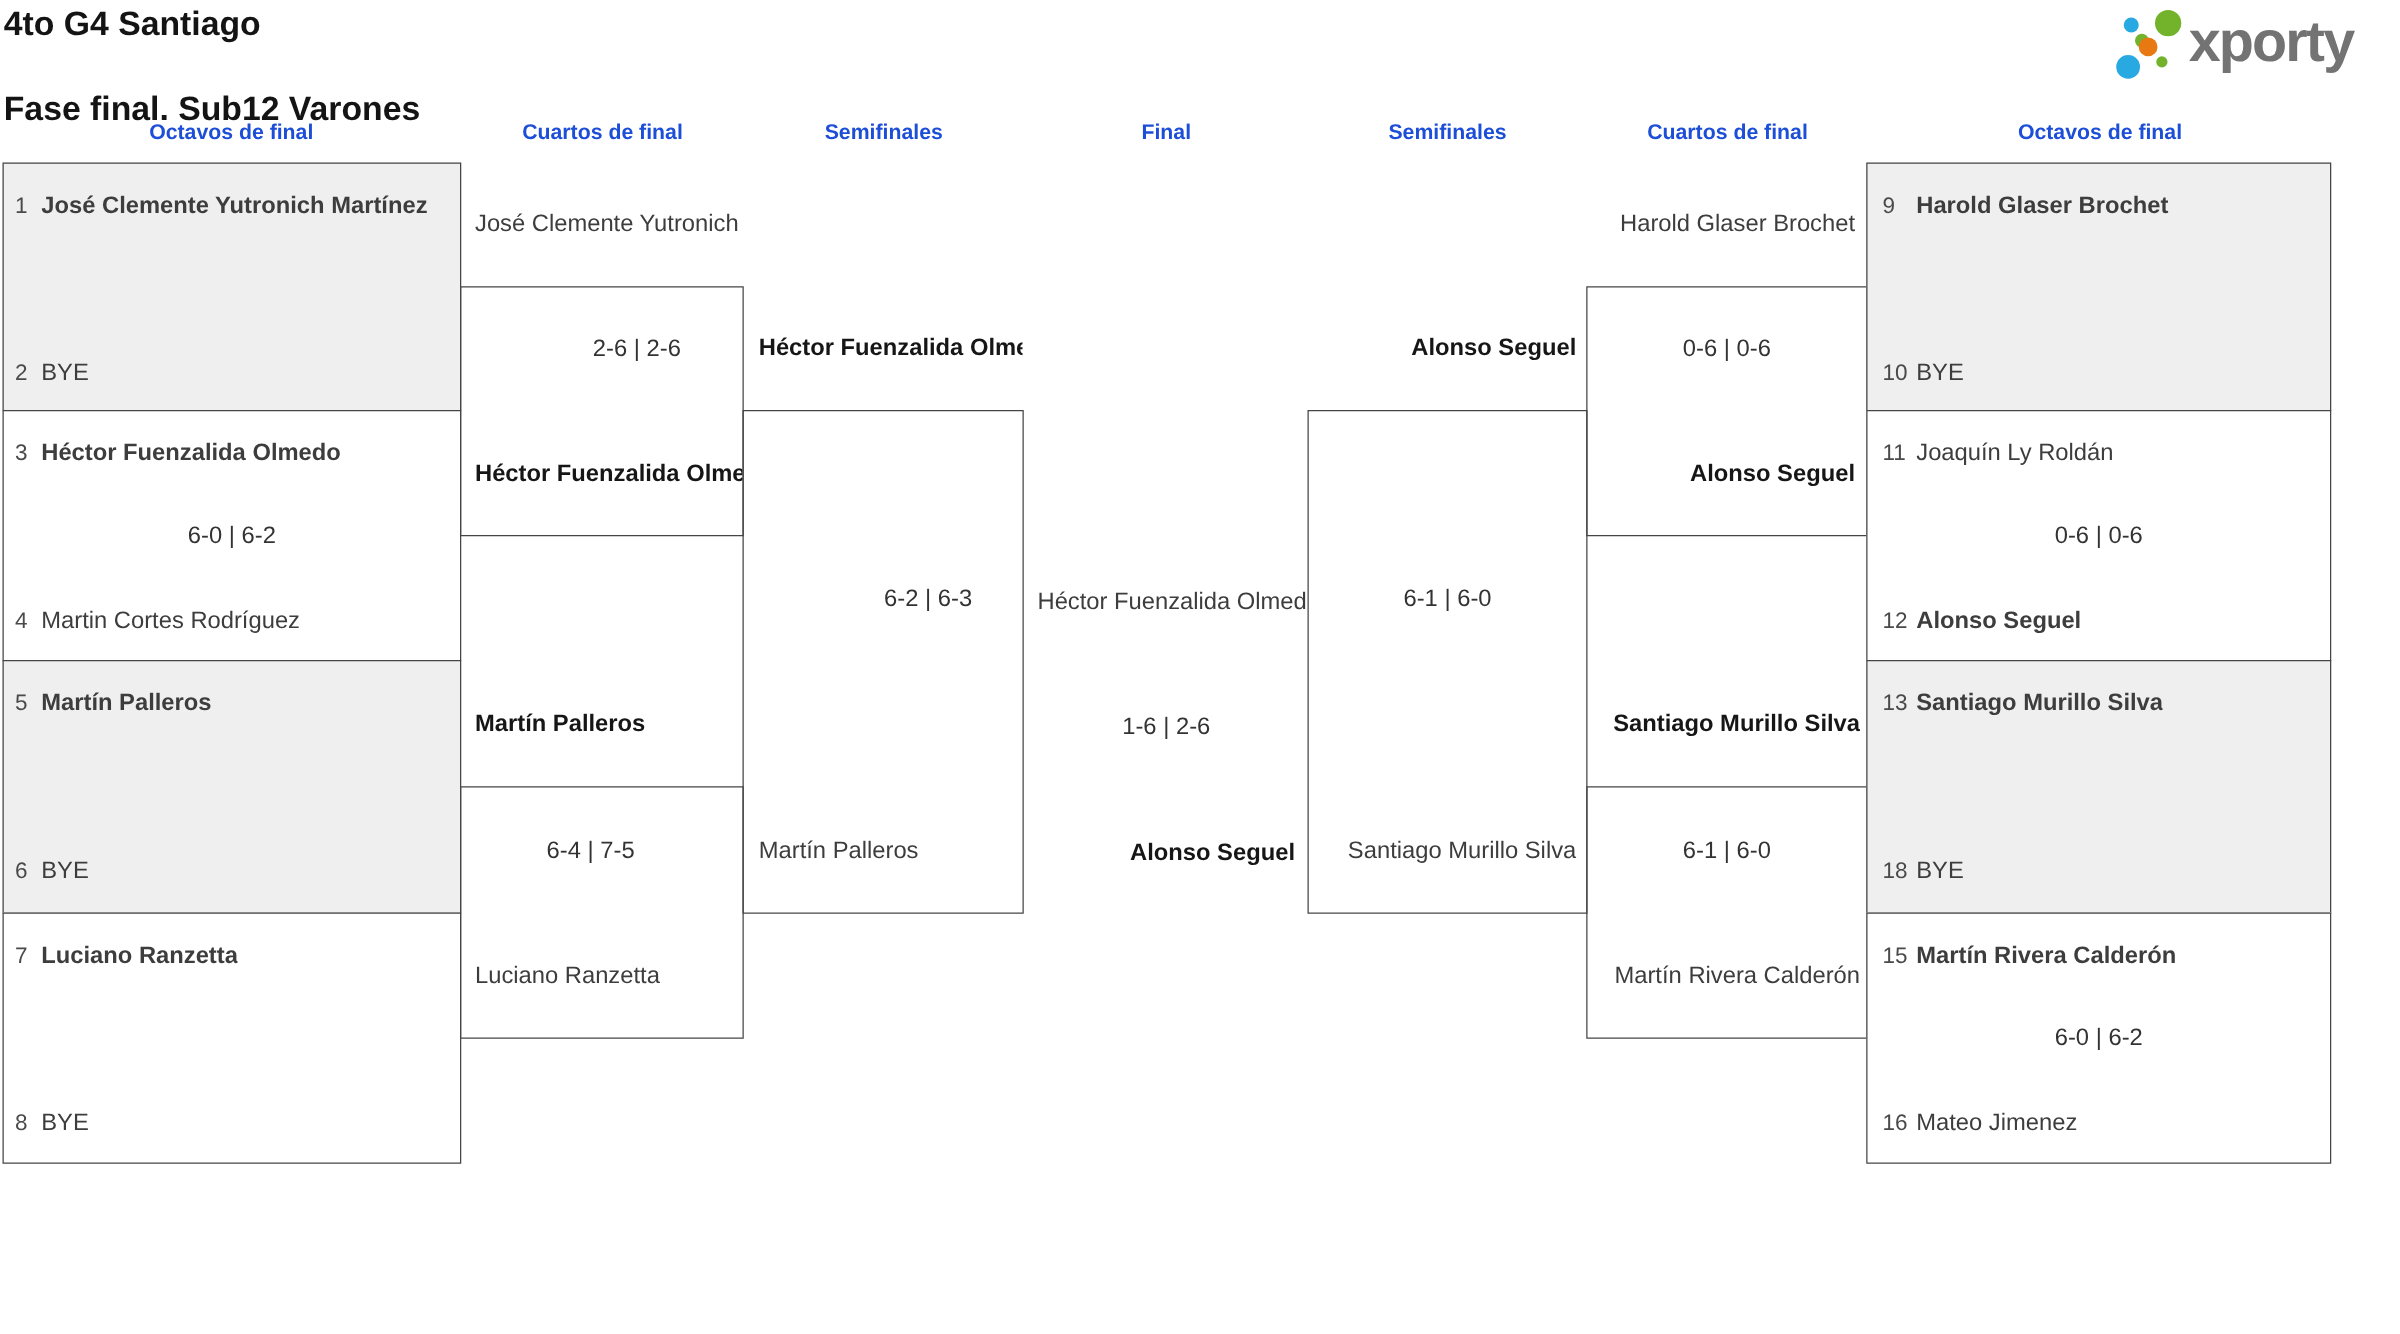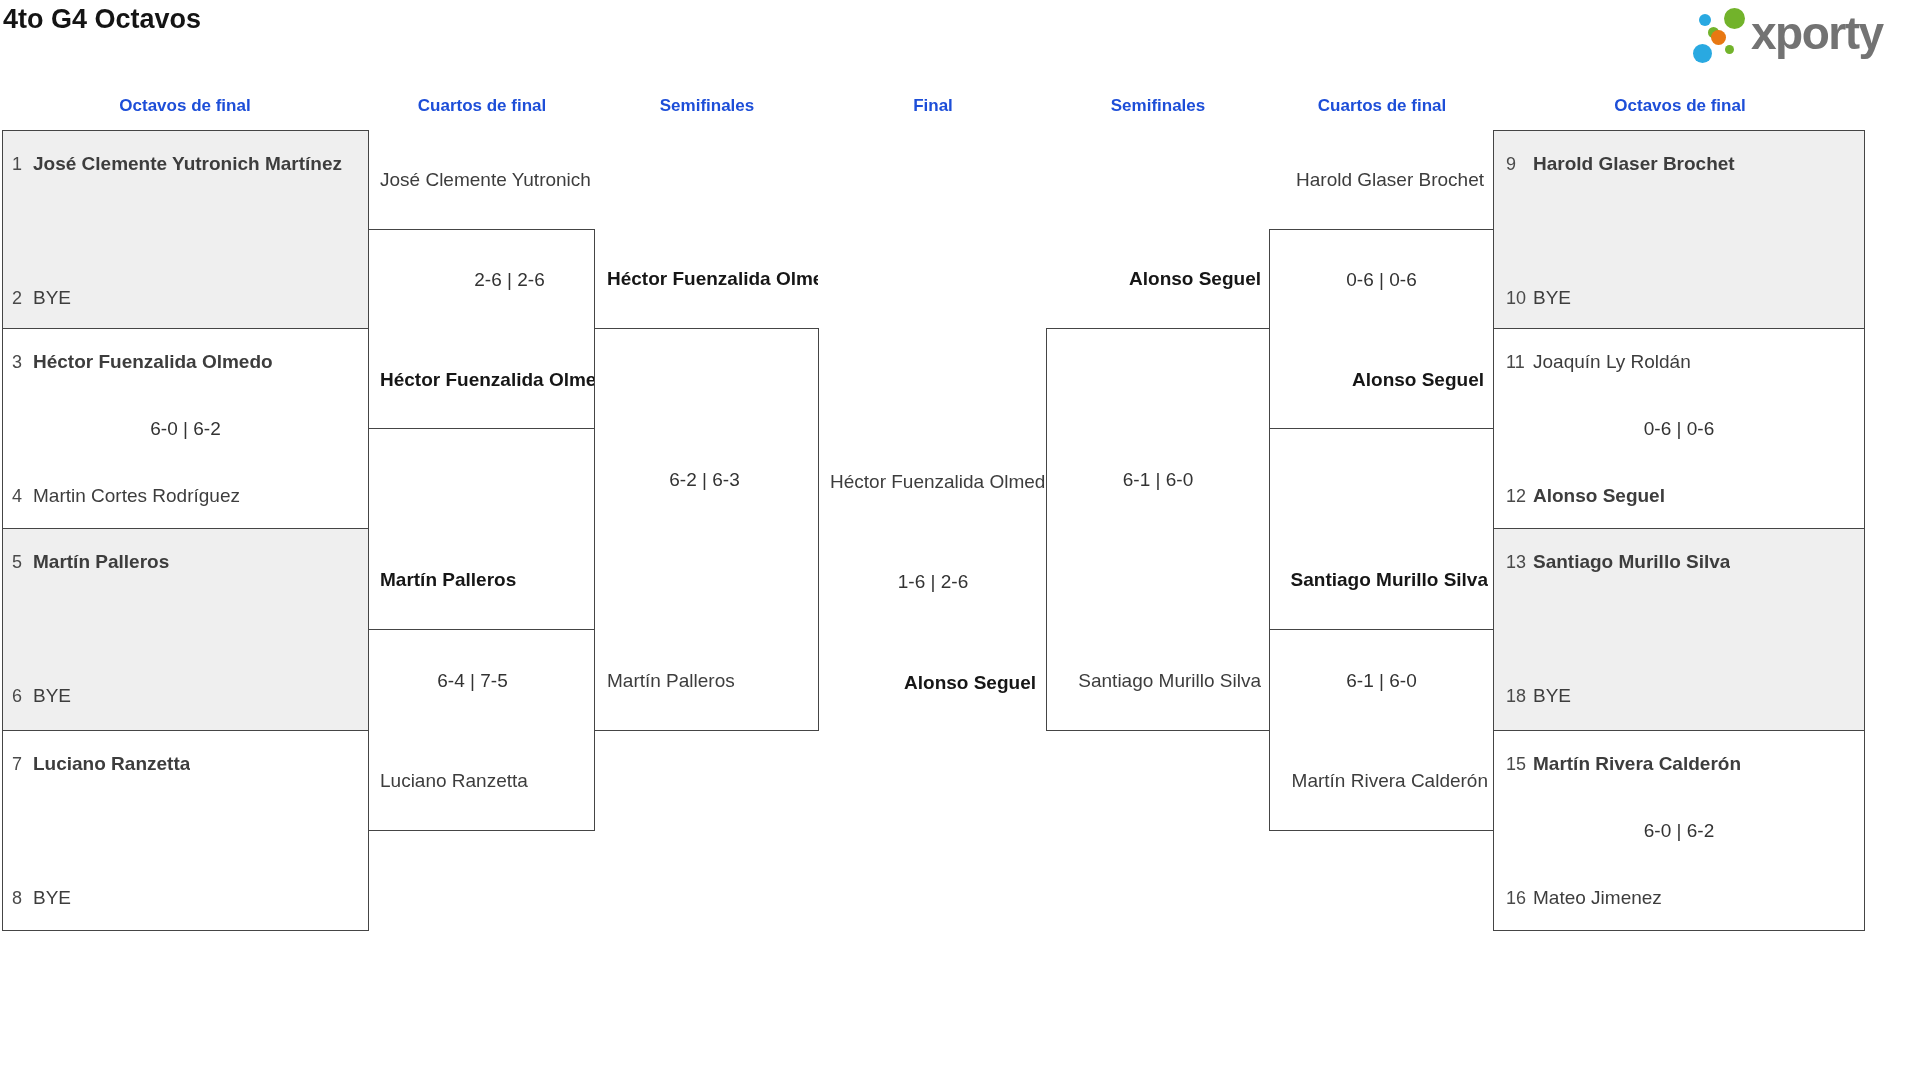--- a/index.html
+++ b/index.html
@@ -23,22 +23,22 @@
   .ra{text-align:right;}
   .dot{position:absolute;border-radius:50%;}
   .logo-text{position:absolute;left:1751px;top:5px;font-size:46px;font-weight:800;
              letter-spacing:-1.5px;line-height:56px;color:#737373;}
 </style>
 </head>
 <body>
 
 <div id="stage">
 
-  <div class="title"><span>4to G4 Octavos</span><br>
-    </div>
+  <div class="title"><span>4to G4 Santiago</span><br>
+    <span>Fase final. Sub12 Varones</span></div>
 
   <div>
     <span class="dot" style="left: 1699px; top: 14px; width: 12px; height: 12px; background-color: rgb(41, 169, 225);"></span>
     <span class="dot" style="left: 1724px; top: 8px; width: 21px; height: 21px; background-color: rgb(114, 179, 43);"></span>
     <span class="dot" style="left: 1708px; top: 27px; width: 11px; height: 11px; background-color: rgb(114, 179, 43);"></span>
     <span class="dot" style="left: 1711px; top: 30px; width: 15px; height: 15px; background-color: rgb(232, 120, 18);"></span>
     <span class="dot" style="left: 1693px; top: 44px; width: 19px; height: 19px; background-color: rgb(41, 169, 225);"></span>
     <span class="dot" style="left: 1725px; top: 45px; width: 9px; height: 9px; background-color: rgb(114, 179, 43);"></span>
     <div class="logo-text">xporty</div>
   </div>
@@ -102,21 +102,21 @@
   <div class="nm" style="left:380px;top:167px;width:214px;">José Clemente Yutronich Martínez</div>
   <div class="sc" style="left:368px;top:267px;width:227px;padding-left:28px;">2-6 | 2-6</div>
   <div class="nm b" style="left:380px;top:367px;width:214px;">Héctor Fuenzalida Olmedo</div>
 
   <div class="nm b" style="left:380px;top:567px;width:214px;">Martín Palleros</div>
   <div class="sc" style="left:368px;top:668px;width:209px;">6-4 | 7-5</div>
   <div class="nm" style="left:380px;top:768px;width:214px;">Luciano Ranzetta</div>
 
   <div class="box" style="left:594px;top:328px;width:225px;height:403px;background:transparent;"></div>
   <div class="nm b" style="left:607px;top:266px;width:211px;">Héctor Fuenzalida Olmedo</div>
-  <div class="sc" style="left:576px;top:467px;width:257px;">6-2 | 6-3</div>
+  <div class="sc" style="left:614px;top:467px;width:257px;">6-2 | 6-3</div>
   <div class="nm" style="left:607px;top:668px;width:211px;">Martín Palleros</div>
 
   <div class="nm" style="left:830px;top:469px;width:215px;">Héctor Fuenzalida Olmedo</div>
   <div class="sc" style="left:819px;top:569px;width:228px;">1-6 | 2-6</div>
   <div class="nm ra b" style="left:819px;top:670px;width:217px;">Alonso Seguel</div>
 
   <div class="box" style="left:1046px;top:328px;width:224px;height:403px;background:transparent;"></div>
   <div class="nm ra b" style="left:1047px;top:266px;width:214px;">Alonso Seguel</div>
   <div class="sc" style="left:1046px;top:467px;width:224px;">6-1 | 6-0</div>
   <div class="nm ra" style="left:1047px;top:668px;width:214px;">Santiago Murillo Silva</div>

